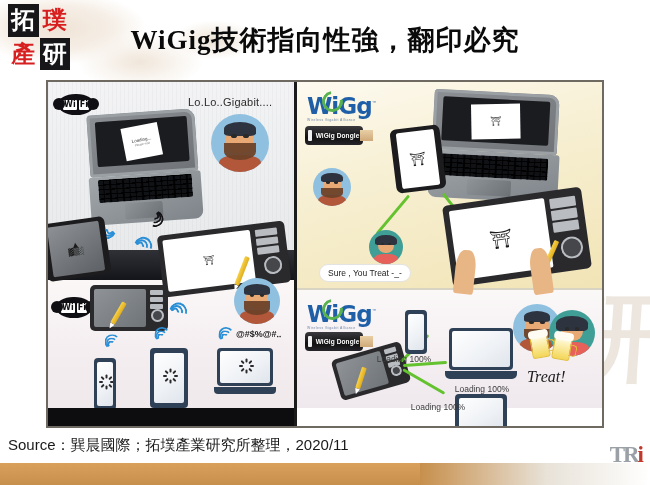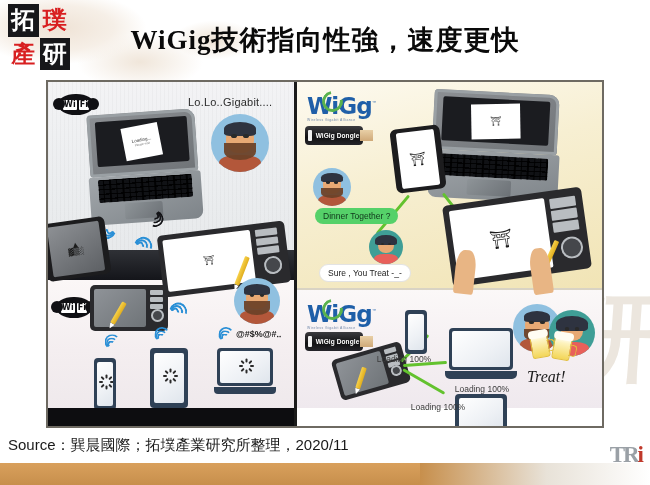--- a/index.html
+++ b/index.html
@@ -370,21 +370,21 @@
 
 <div class="logo">
   <div class="logo-grid">
     <div class="lg-cell lg-b">拓</div>
     <div class="lg-cell lg-r">璞</div>
     <div class="lg-cell lg-r">產</div>
     <div class="lg-cell lg-b">研</div>
   </div>
 </div>
 
-<div class="title">WiGig技術指向性強，速度更快</div>
+<div class="title">WiGig技術指向性強，翻印必究</div>
 
 <div class="figure">
 
   <div class="panel-left">
     <div class="lp-top">
       <div class="lp-stripes"></div>
     </div>
     <div class="lp-dark"></div>
     <div class="lp-bot"></div>
 
@@ -601,21 +601,20 @@
 
     <div class="avatar" style="left:16px;top:86px;width:38px;height:38px;">
       <div class="av-bg" style="background:#8fc0e0;"></div>
       <div class="av-body" style="background:#b3573a;"></div>
       <div class="av-face"></div>
       <div class="av-hair"></div>
       <div class="av-beard" style="top:52%;height:26%;background:#6e4228;"></div>
       <div class="av-eye" style="left:34%;"></div>
       <div class="av-eye" style="left:56%;"></div>
     </div>
-    <div class="bubble bub-green" style="left:18px;top:126px;">Dinner Together ?</div>
 
     <div class="avatar" style="left:72px;top:148px;width:34px;height:34px;">
       <div class="av-bg" style="background:#3f9e96;"></div>
       <div class="av-body" style="background:#e8605a;"></div>
       <div class="av-face"></div>
       <div class="av-hair" style="background:#2e3340;left:18%;width:64%;height:30%;"></div>
       <div class="av-eye" style="left:34%;top:38%;"></div>
       <div class="av-eye" style="left:56%;top:38%;"></div>
     </div>
     <div class="bubble bub-white" style="left:22px;top:182px;">Sure , You Treat -_-</div>

